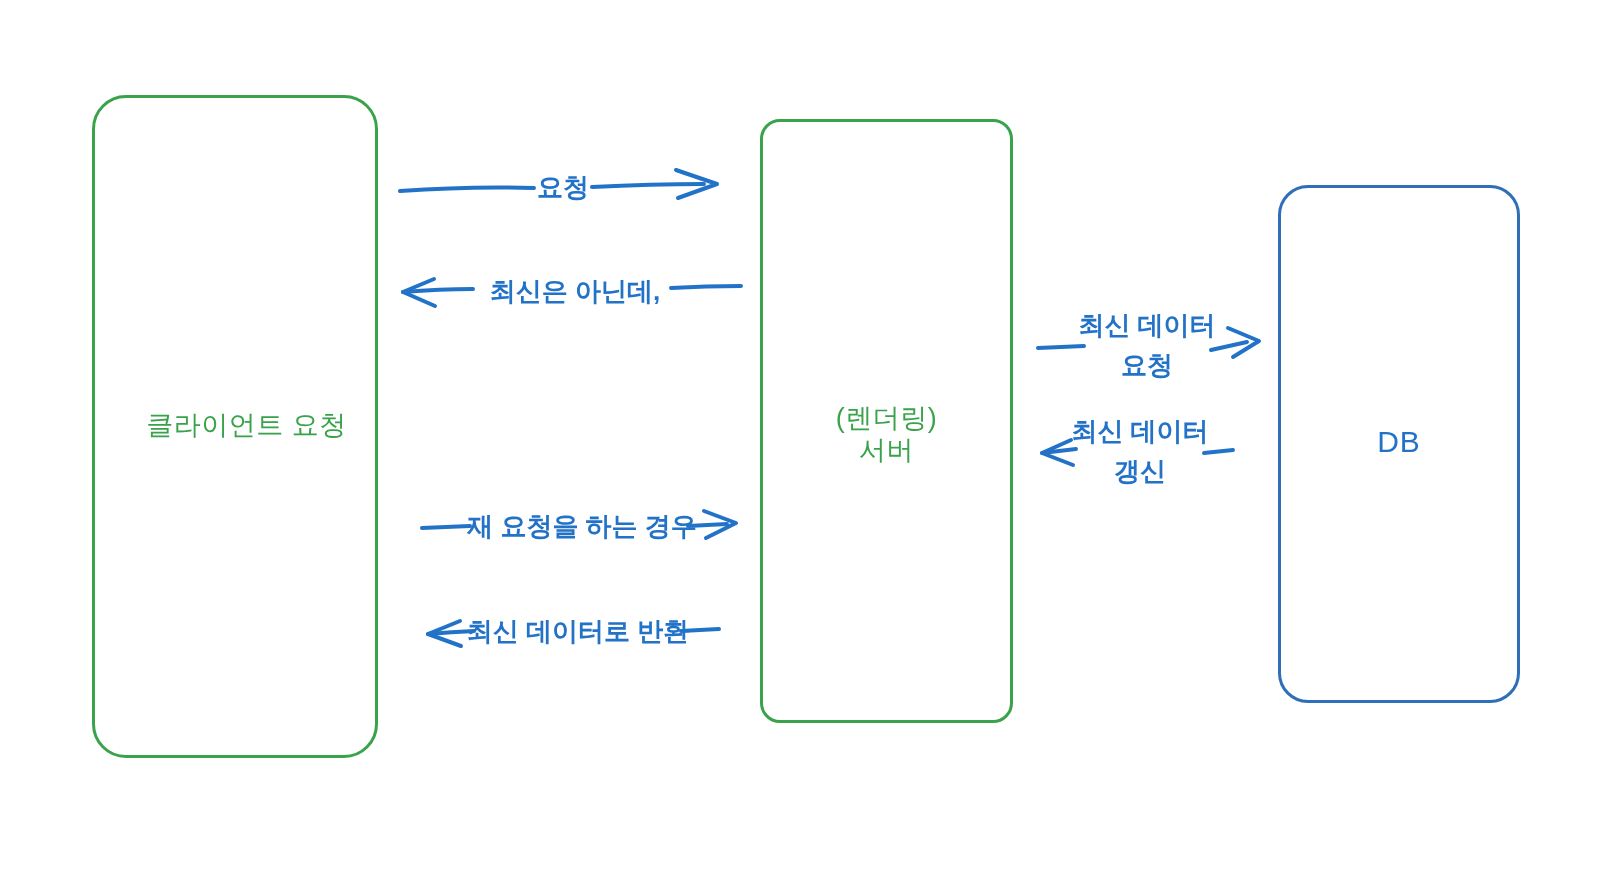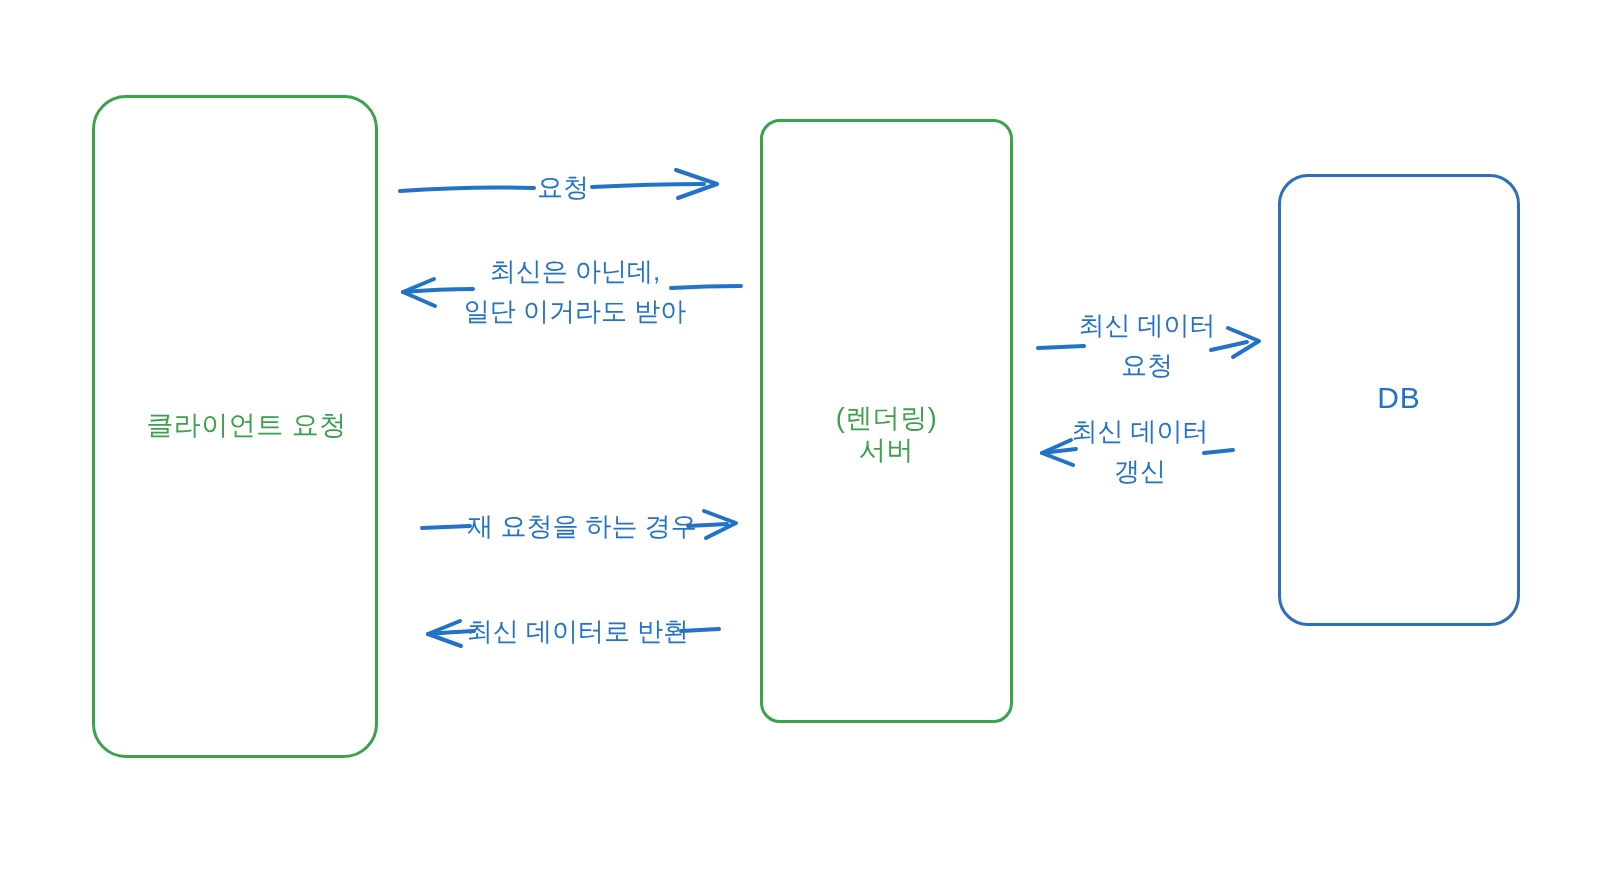--- a/index.html
+++ b/index.html
@@ -18,30 +18,30 @@
 
   .box{
     position:absolute;border-style:solid;background:transparent;
     display:flex;align-items:center;justify-content:center;text-align:center;
   }
   .box-green{border-color:var(--green);border-width:3px;color:var(--green);}
   .box-blue{border-color:var(--db-border);border-width:3px;color:var(--blue);}
 
   .box-client{left:92px;top:95px;width:286px;height:663px;border-radius:34px;}
   .box-server{left:760px;top:119px;width:253px;height:604px;border-radius:20px;}
-  .box-db{left:1278px;top:174px;width:242px;height:452px;border-radius:30px;}
+  .box-db{left:1278px;top:185px;width:242px;height:518px;border-radius:30px;}
 
   .box-title{font-size:27px;font-weight:500;line-height:32px;letter-spacing:0.5px;}
   .box-client .box-title{transform:translateY(-2px);margin-left:23px;}
   .box-server .box-title{transform:translateY(13px);}
   .box-db .box-title{font-size:30px;transform:translateY(-2px);letter-spacing:1px;}
 
   .arrow-label{
     position:absolute;transform:translate(-50%,-50%);
-    color:var(--blue);font-size:26px;font-weight:400;white-space:nowrap;
+    color:var(--blue);font-size:26px;font-weight:700;white-space:nowrap;
     text-align:center;line-height:40px;
   }
   .arrow-label .line{display:block;}
 
   svg.arrow-layer{position:absolute;left:0;top:0;width:1624px;height:870px;pointer-events:none;}
   svg.arrow-layer path{
     stroke:var(--blue);stroke-width:4;fill:none;
     stroke-linecap:round;stroke-linejoin:round;
   }
 </style>
@@ -101,21 +101,20 @@
   </div>
 
   <div class="box box-blue box-db">
     <div class="box-title">DB</div>
   </div>
 
   <div class="arrow-label" style="left:563px;top:187px;">요청</div>
 
   <div class="arrow-label" style="left:575px;top:291px;">
     <span class="line">최신은 아닌데,</span>
-    <span class="line">일단 이거라도 받아</span>
   </div>
 
   <div class="arrow-label" style="left:582px;top:526px;">재 요청을 하는 경우</div>
 
   <div class="arrow-label" style="left:578px;top:631px;">최신 데이터로 반환</div>
 
   <div class="arrow-label" style="left:1147px;top:345px;">
     <span class="line">최신 데이터</span>
     <span class="line">요청</span>
   </div>

